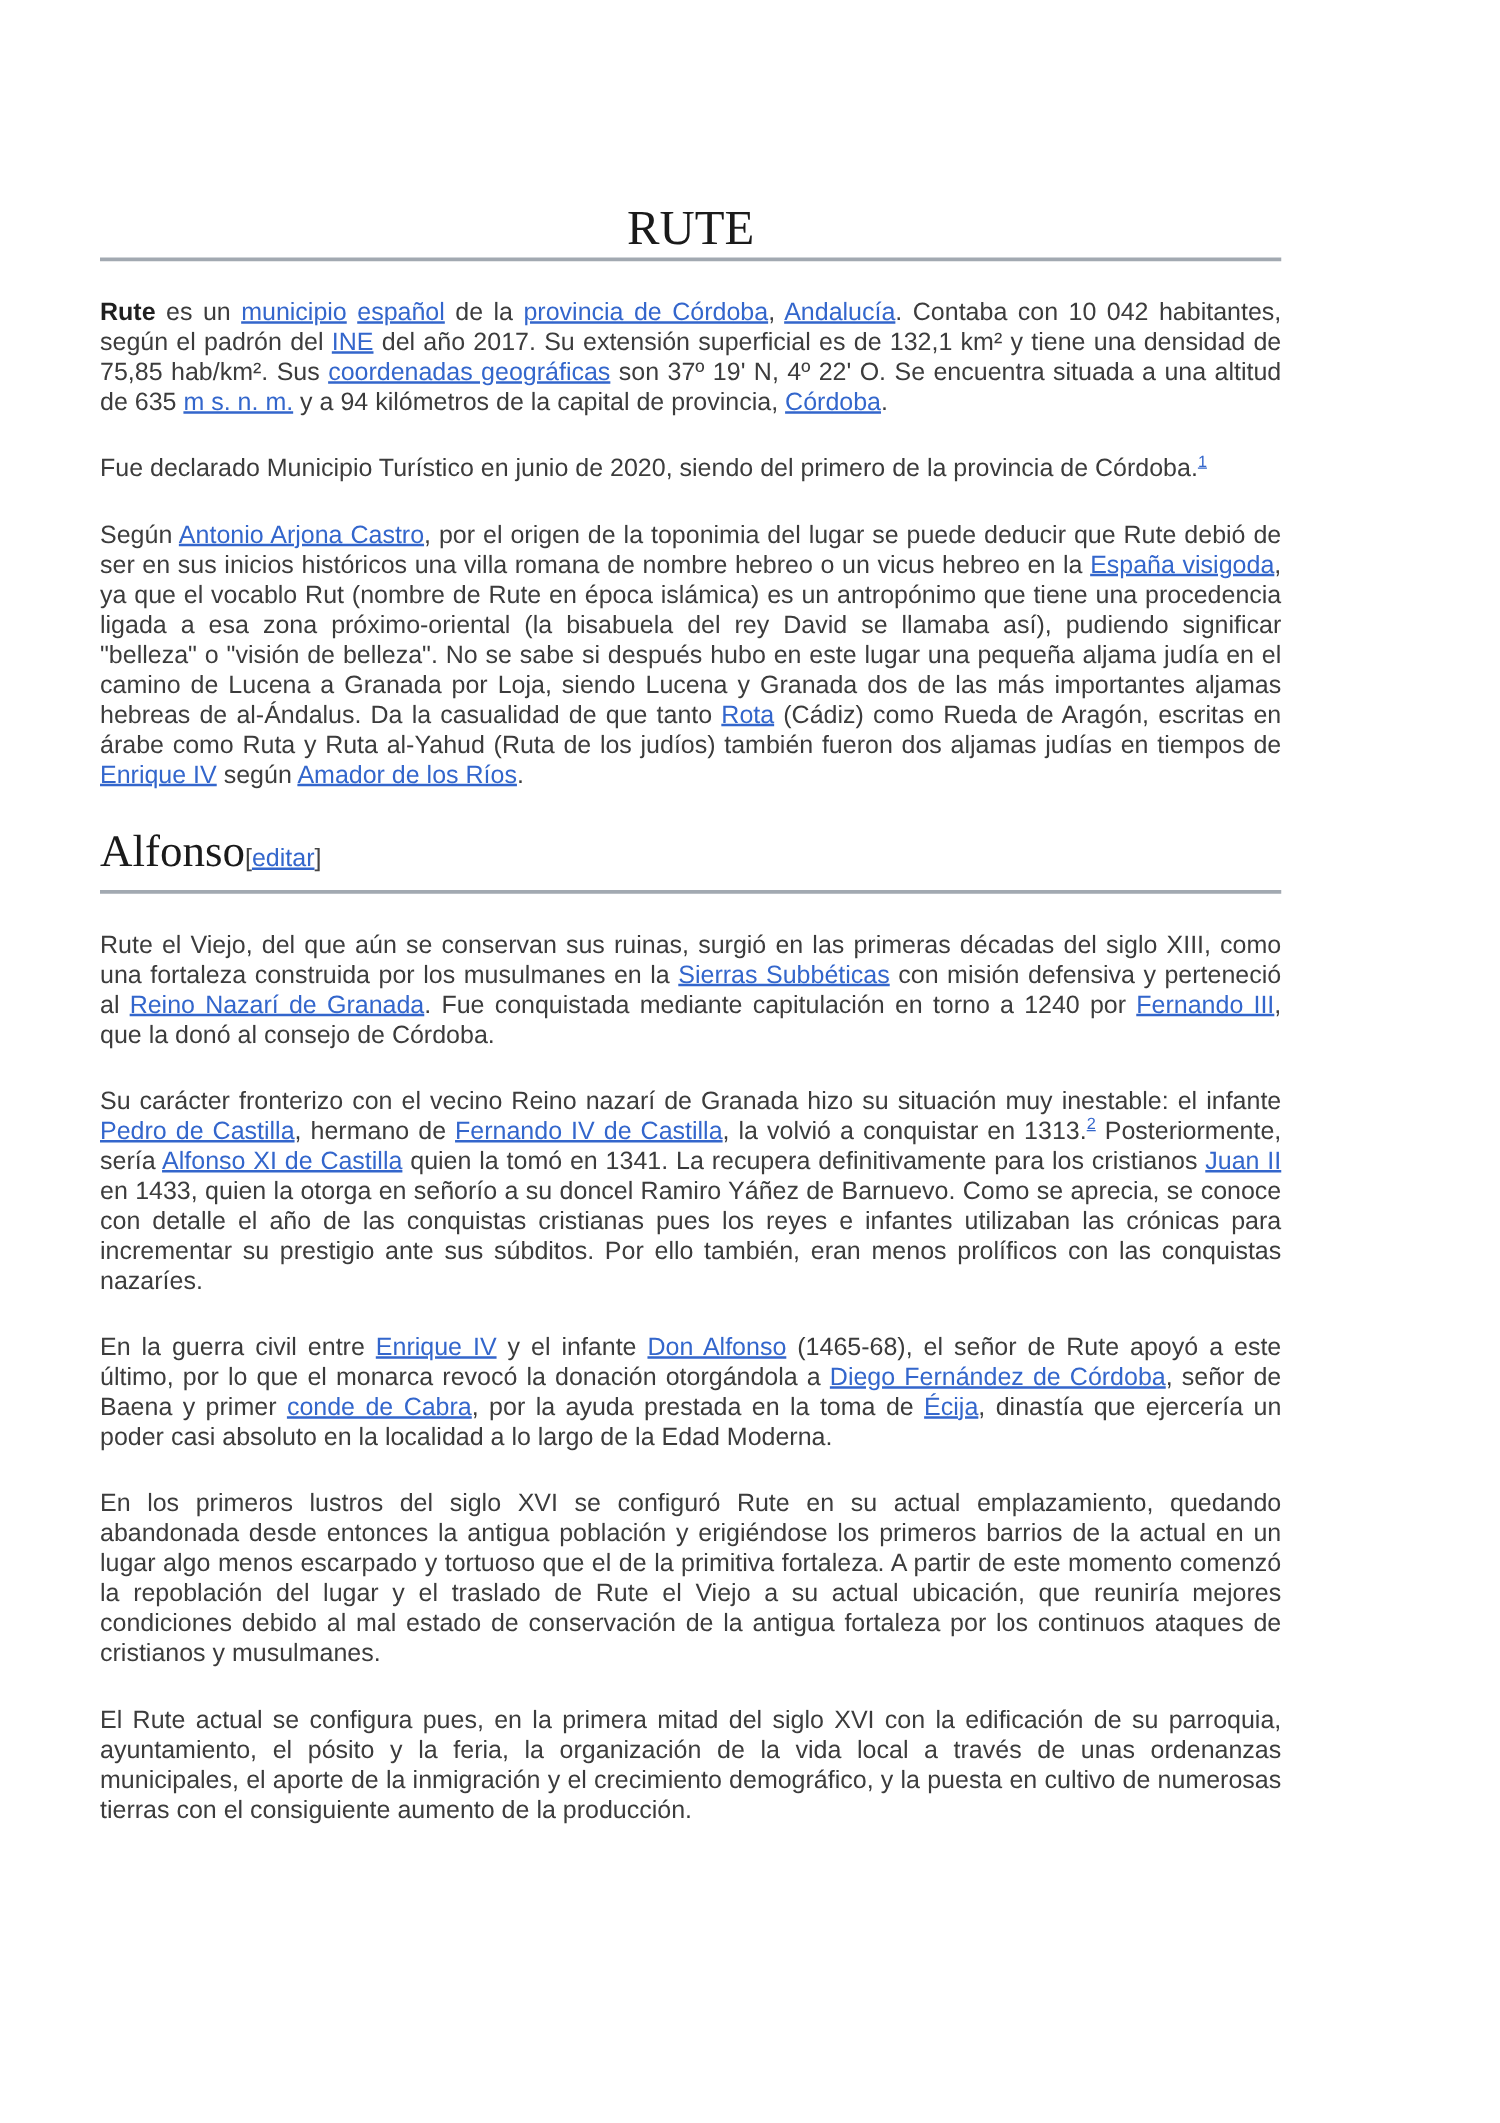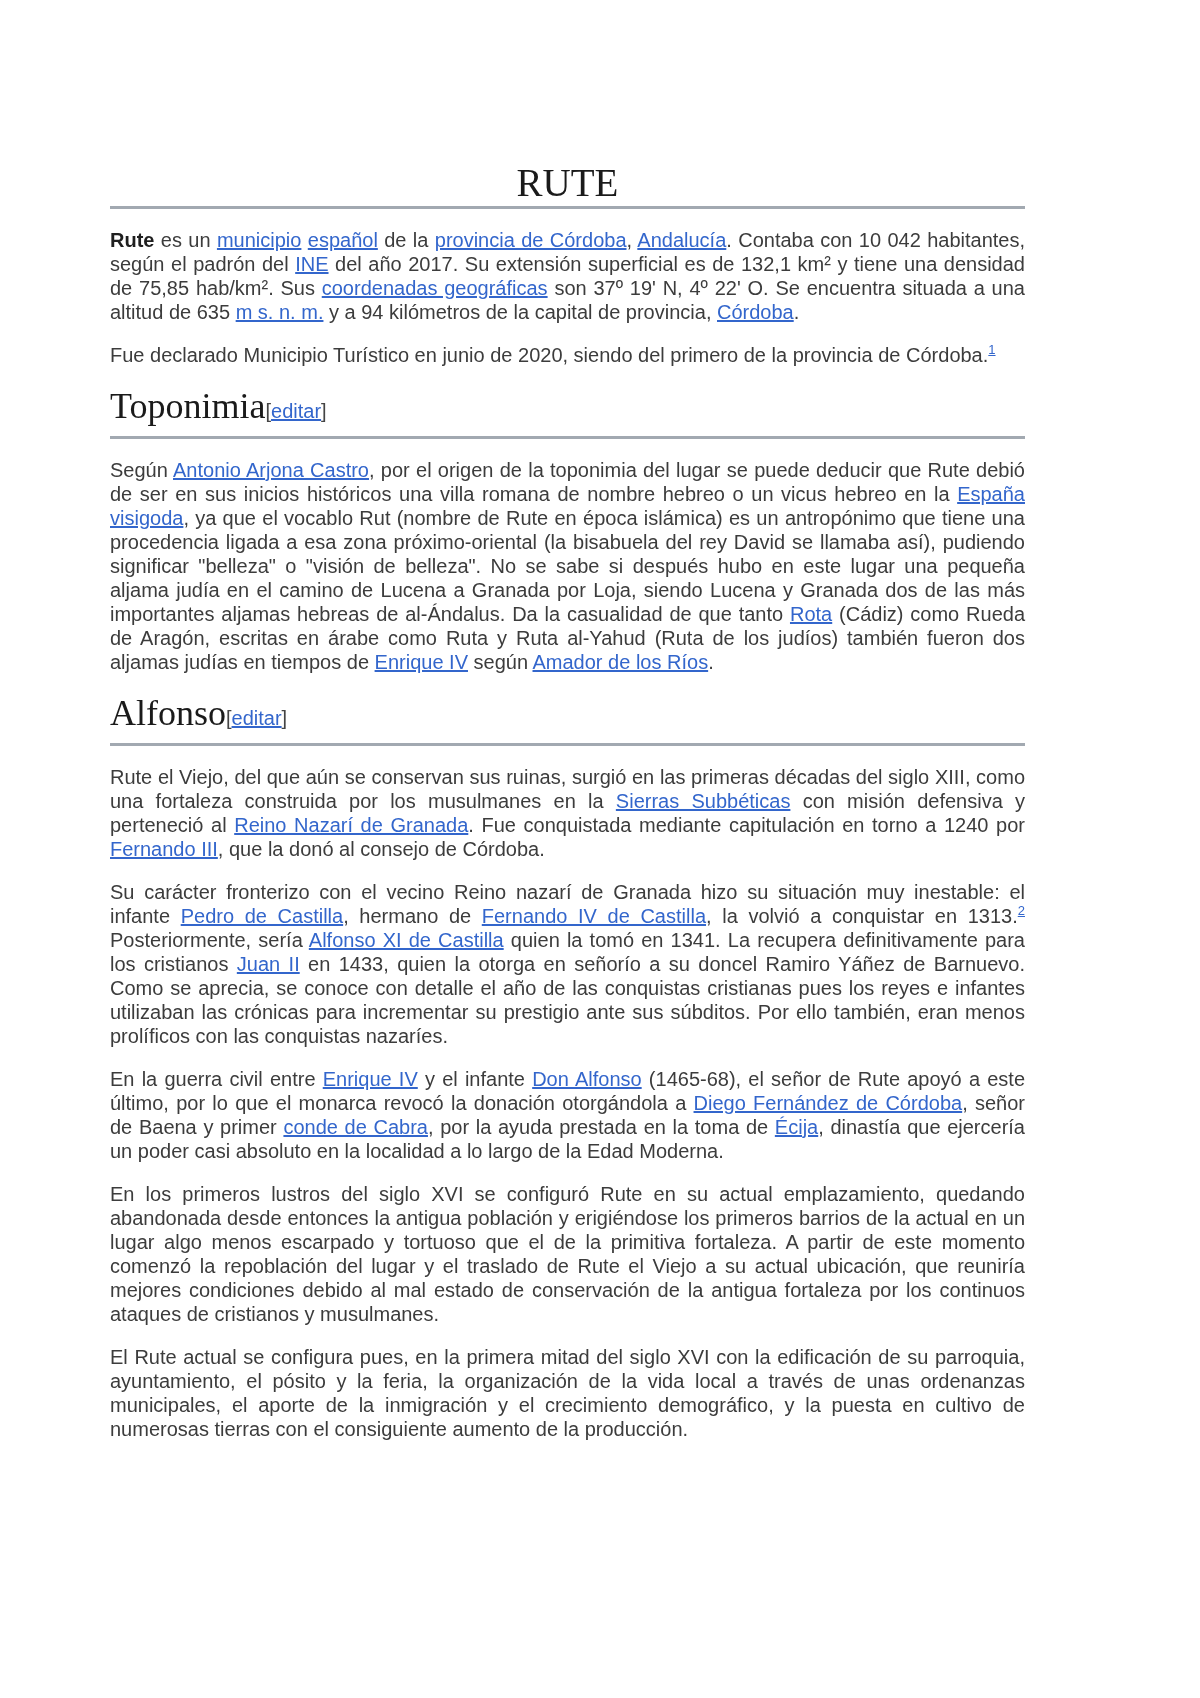--- a/index.html
+++ b/index.html
@@ -11,21 +11,21 @@
   }
   *{box-sizing:border-box;}
   html,body{margin:0;padding:0;background:var(--bg);}
   body{
     width:1200px;height:1698px;overflow:hidden;
     font-family:"Liberation Sans","DejaVu Sans",sans-serif;
     color:var(--text-color);
   }
   .page{
     width:1200px;height:1582px;
-    padding:162px 175px 0 110px;
+    padding:162px 175px 0 80px;
     background:var(--bg);
   }
   h1.doc-title{
     font-family:"Liberation Serif","DejaVu Serif",serif;
     font-weight:normal;
     font-size:39px;line-height:42px;
     color:var(--heading-color);
     text-align:center;
     margin:0;
     padding-bottom:2px;
@@ -44,42 +44,41 @@
     font-family:"Liberation Sans","DejaVu Sans",sans-serif;
     font-size:20px;
     letter-spacing:0;
   }
   .editsection .bracket{color:#444444;}
   a{color:var(--link-color);text-decoration:underline;cursor:pointer;}
   p.body-para{
     font-size:20px;
     line-height:24px;
     text-align:justify;
-    margin:19px 0;
+    margin:29px 0;
     color:var(--text-color);
   }
   p.body-para b{color:#1f1f1f;}
   sup.ref{
     font-size:13px;
     line-height:0;
     vertical-align:super;
   }
 </style>
 </head>
 <body>
 
 <div class="page">
   <h1 class="doc-title">RUTE</h1>
   <div id="sections">
       <section class="section">
         <p class="body-para"><b>Rute</b><span class="text-run"> es un </span><a class="wiki-link">municipio</a><span class="text-run"> </span><a class="wiki-link">español</a><span class="text-run"> de la </span><a class="wiki-link">provincia de Córdoba</a><span class="text-run">, </span><a class="wiki-link">Andalucía</a><span class="text-run">. Contaba con 10 042 habitantes, según el padrón del </span><a class="wiki-link">INE</a><span class="text-run"> del año 2017. Su extensión superficial es de 132,1 km² y tiene una densidad de 75,85 hab/km². Sus </span><a class="wiki-link">coordenadas geográficas</a><span class="text-run"> son 37º 19' N, 4º 22' O. Se encuentra situada a una altitud de 635 </span><a class="wiki-link">m s. n. m.</a><span class="text-run"> y a 94 kilómetros de la capital de provincia, </span><a class="wiki-link">Córdoba</a><span class="text-run">.</span></p>
         <p class="body-para"><span class="text-run">Fue declarado Municipio Turístico en junio de 2020, siendo del primero de la provincia de Córdoba.</span><sup class="ref"><a class="ref-link">1</a></sup></p>
       </section>
       <section class="section">
-        <h2 class="section-heading"><span class="heading-text">Toponimia</span><span class="editsection"><span class="bracket">[</span><a class="edit-link">editar</a><span class="bracket">]</span></span></h2>
         <p class="body-para"><span class="text-run">Según </span><a class="wiki-link">Antonio Arjona Castro</a><span class="text-run">, por el origen de la toponimia del lugar se puede deducir que Rute debió de ser en sus inicios históricos una villa romana de nombre hebreo o un vicus hebreo en la </span><a class="wiki-link">España visigoda</a><span class="text-run">, ya que el vocablo Rut (nombre de Rute en época islámica) es un antropónimo que tiene una procedencia ligada a esa zona próximo-oriental (la bisabuela del rey David se llamaba así), pudiendo significar "belleza" o "visión de belleza". No se sabe si después hubo en este lugar una pequeña aljama judía en el camino de Lucena a Granada por Loja, siendo Lucena y Granada dos de las más importantes aljamas hebreas de al-Ándalus. Da la casualidad de que tanto </span><a class="wiki-link">Rota</a><span class="text-run"> (Cádiz) como Rueda de Aragón, escritas en árabe como Ruta y Ruta al-Yahud (Ruta de los judíos) también fueron dos aljamas judías en tiempos de </span><a class="wiki-link">Enrique IV</a><span class="text-run"> según </span><a class="wiki-link">Amador de los Ríos</a><span class="text-run">.</span></p>
       </section>
       <section class="section">
         <h2 class="section-heading"><span class="heading-text">Alfonso</span><span class="editsection"><span class="bracket">[</span><a class="edit-link">editar</a><span class="bracket">]</span></span></h2>
         <p class="body-para"><span class="text-run">Rute el Viejo, del que aún se conservan sus ruinas, surgió en las primeras décadas del siglo XIII, como una fortaleza construida por los musulmanes en la </span><a class="wiki-link">Sierras Subbéticas</a><span class="text-run"> con misión defensiva y perteneció al </span><a class="wiki-link">Reino Nazarí de Granada</a><span class="text-run">. Fue conquistada mediante capitulación en torno a 1240 por </span><a class="wiki-link">Fernando III</a><span class="text-run">, que la donó al consejo de Córdoba.</span></p>
         <p class="body-para"><span class="text-run">Su carácter fronterizo con el vecino Reino nazarí de Granada hizo su situación muy inestable: el infante </span><a class="wiki-link">Pedro de Castilla</a><span class="text-run">, hermano de </span><a class="wiki-link">Fernando IV de Castilla</a><span class="text-run">, la volvió a conquistar en 1313.</span><sup class="ref"><a class="ref-link">2</a></sup><span class="text-run"> Posteriormente, sería </span><a class="wiki-link">Alfonso XI de Castilla</a><span class="text-run"> quien la tomó en 1341. La recupera definitivamente para los cristianos </span><a class="wiki-link">Juan II</a><span class="text-run"> en 1433, quien la otorga en señorío a su doncel Ramiro Yáñez de Barnuevo. Como se aprecia, se conoce con detalle el año de las conquistas cristianas pues los reyes e infantes utilizaban las crónicas para incrementar su prestigio ante sus súbditos. Por ello también, eran menos prolíficos con las conquistas nazaríes.</span></p>
         <p class="body-para"><span class="text-run">En la guerra civil entre </span><a class="wiki-link">Enrique IV</a><span class="text-run"> y el infante </span><a class="wiki-link">Don Alfonso</a><span class="text-run"> (1465-68), el señor de Rute apoyó a este último, por lo que el monarca revocó la donación otorgándola a </span><a class="wiki-link">Diego Fernández de Córdoba</a><span class="text-run">, señor de Baena y primer </span><a class="wiki-link">conde de Cabra</a><span class="text-run">, por la ayuda prestada en la toma de </span><a class="wiki-link">Écija</a><span class="text-run">, dinastía que ejercería un poder casi absoluto en la localidad a lo largo de la Edad Moderna.</span></p>
         <p class="body-para"><span class="text-run">En los primeros lustros del siglo XVI se configuró Rute en su actual emplazamiento, quedando abandonada desde entonces la antigua población y erigiéndose los primeros barrios de la actual en un lugar algo menos escarpado y tortuoso que el de la primitiva fortaleza. A partir de este momento comenzó la repoblación del lugar y el traslado de Rute el Viejo a su actual ubicación, que reuniría mejores condiciones debido al mal estado de conservación de la antigua fortaleza por los continuos ataques de cristianos y musulmanes.</span></p>
         <p class="body-para"><span class="text-run">El Rute actual se configura pues, en la primera mitad del siglo XVI con la edificación de su parroquia, ayuntamiento, el pósito y la feria, la organización de la vida local a través de unas ordenanzas municipales, el aporte de la inmigración y el crecimiento demográfico, y la puesta en cultivo de numerosas tierras con el consiguiente aumento de la producción.</span></p>
       </section>

